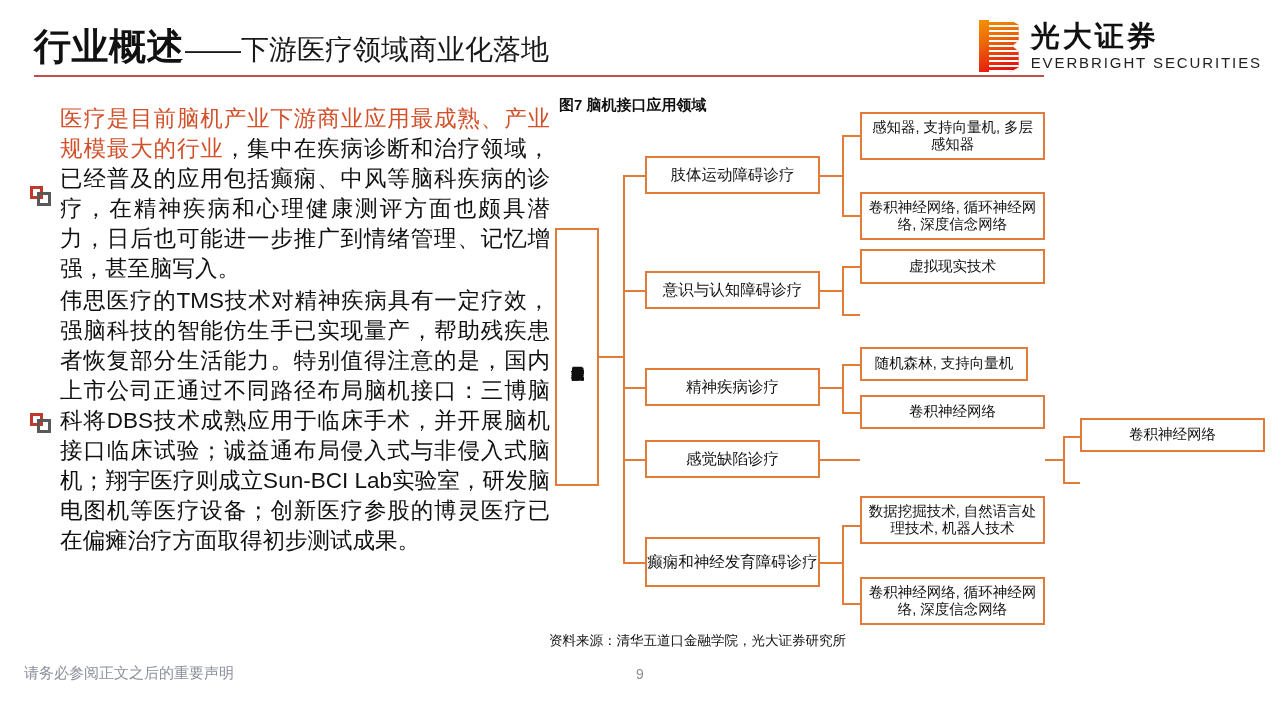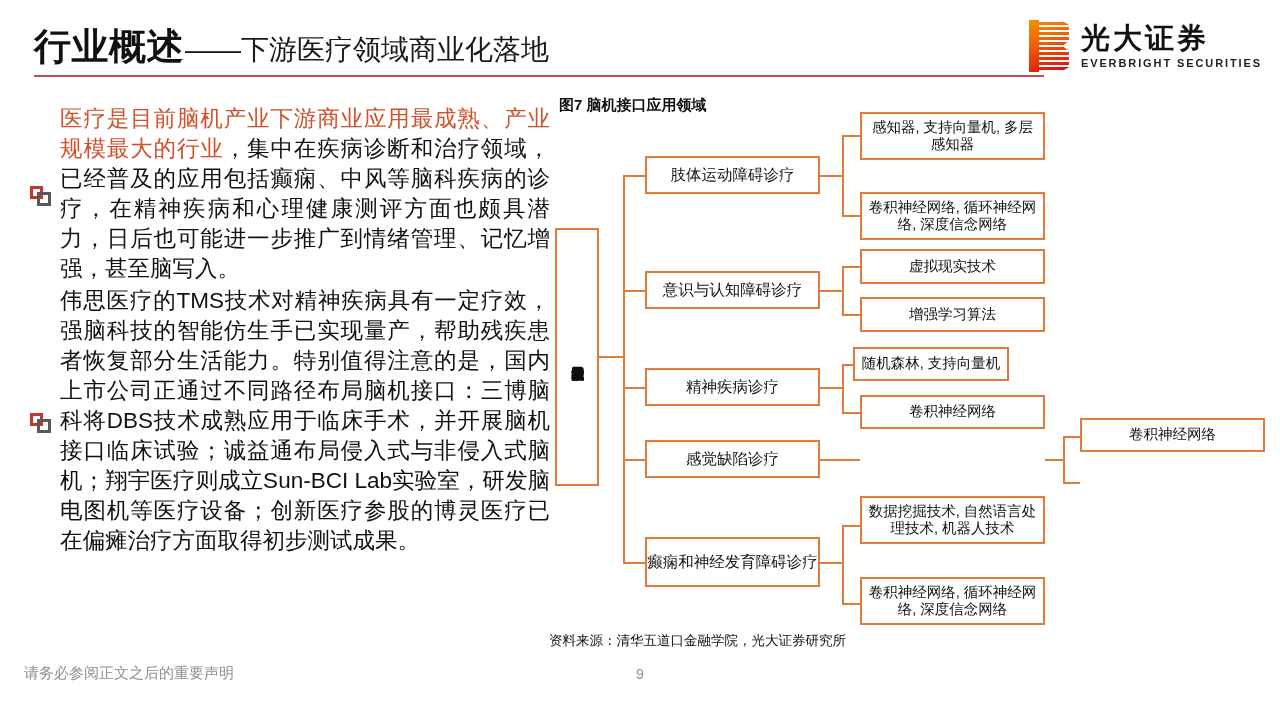--- a/index.html
+++ b/index.html
@@ -29,21 +29,21 @@
     width:40px;height:52px;margin-right:12px;position:relative;overflow:hidden;
     background:linear-gradient(160deg,#F39200 0%,#EC6608 38%,#E3000F 100%);
     clip-path:polygon(0 0,78% 0,100% 9%,100% 40%,84% 50%,100% 60%,100% 91%,78% 100%,0 100%);
   }
   .logo-mark .stripes{
     position:absolute;left:26%;top:0;right:0;bottom:0;
     background:repeating-linear-gradient(to bottom,#fff 0 2px,transparent 2px 5px);
   }
   .logo-text{display:flex;flex-direction:column;justify-content:center;}
   .logo-cn{font-size:29px;font-weight:bold;color:#111;letter-spacing:3px;line-height:1.05;}
-  .logo-en{font-size:11px;font-weight:bold;color:#222;letter-spacing:1.9px;margin-top:3px;}
+  .logo-en{font-size:15px;font-weight:normal;color:#222;letter-spacing:1.9px;margin-top:3px;}
 
   
   .bullets{position:absolute;left:30px;top:104px;width:520px;}
   .bullet-row{display:flex;align-items:center;margin-bottom:2px;}
   .bullet-mark{
     position:relative;width:24px;height:24px;flex:0 0 24px;margin-top:7px;margin-right:6px;
   }
   .bullet-mark .sq-red{
     position:absolute;left:0;top:0;width:13px;height:13px;
     border:3px solid #C0392B;box-sizing:border-box;
@@ -174,29 +174,26 @@
       <span>卷积神经网络, 循环神经网络, 深度信念网络</span>
     </div>
 
     <div class="lk h" style="left:275px;top:190px;width:22px;"></div>
     <div class="lk v" style="left:297px;top:166px;height:48px;"></div>
     <div class="lk h" style="left:297px;top:166px;width:18px;"></div>
     <div class="lk h" style="left:297px;top:214px;width:18px;"></div>
     <div class="node l3" style="left:315px;top:149px;width:185px;height:35px;">
       <span>虚拟现实技术</span>
     </div>
-    <div class="node l3" style="left:315px;top:197px;width:185px;height:35px;">
-      <span>增强学习算法</span>
-    </div>
 
     <div class="lk h" style="left:275px;top:287px;width:22px;"></div>
     <div class="lk v" style="left:297px;top:264px;height:48px;"></div>
     <div class="lk h" style="left:297px;top:264px;width:18px;"></div>
     <div class="lk h" style="left:297px;top:312px;width:18px;"></div>
-    <div class="node l3" style="left:308px;top:247px;width:156px;height:34px;">
+    <div class="node l3" style="left:315px;top:247px;width:168px;height:34px;">
       <span>随机森林, 支持向量机</span>
     </div>
     <div class="node l3" style="left:315px;top:295px;width:185px;height:34px;">
       <span>卷积神经网络</span>
     </div>
 
     <div class="lk h" style="left:275px;top:359px;width:40px;"></div>
     <div class="lk h" style="left:500px;top:359px;width:18px;"></div>
     <div class="lk v" style="left:518px;top:336px;height:46px;"></div>
     <div class="lk h" style="left:518px;top:336px;width:17px;"></div>

